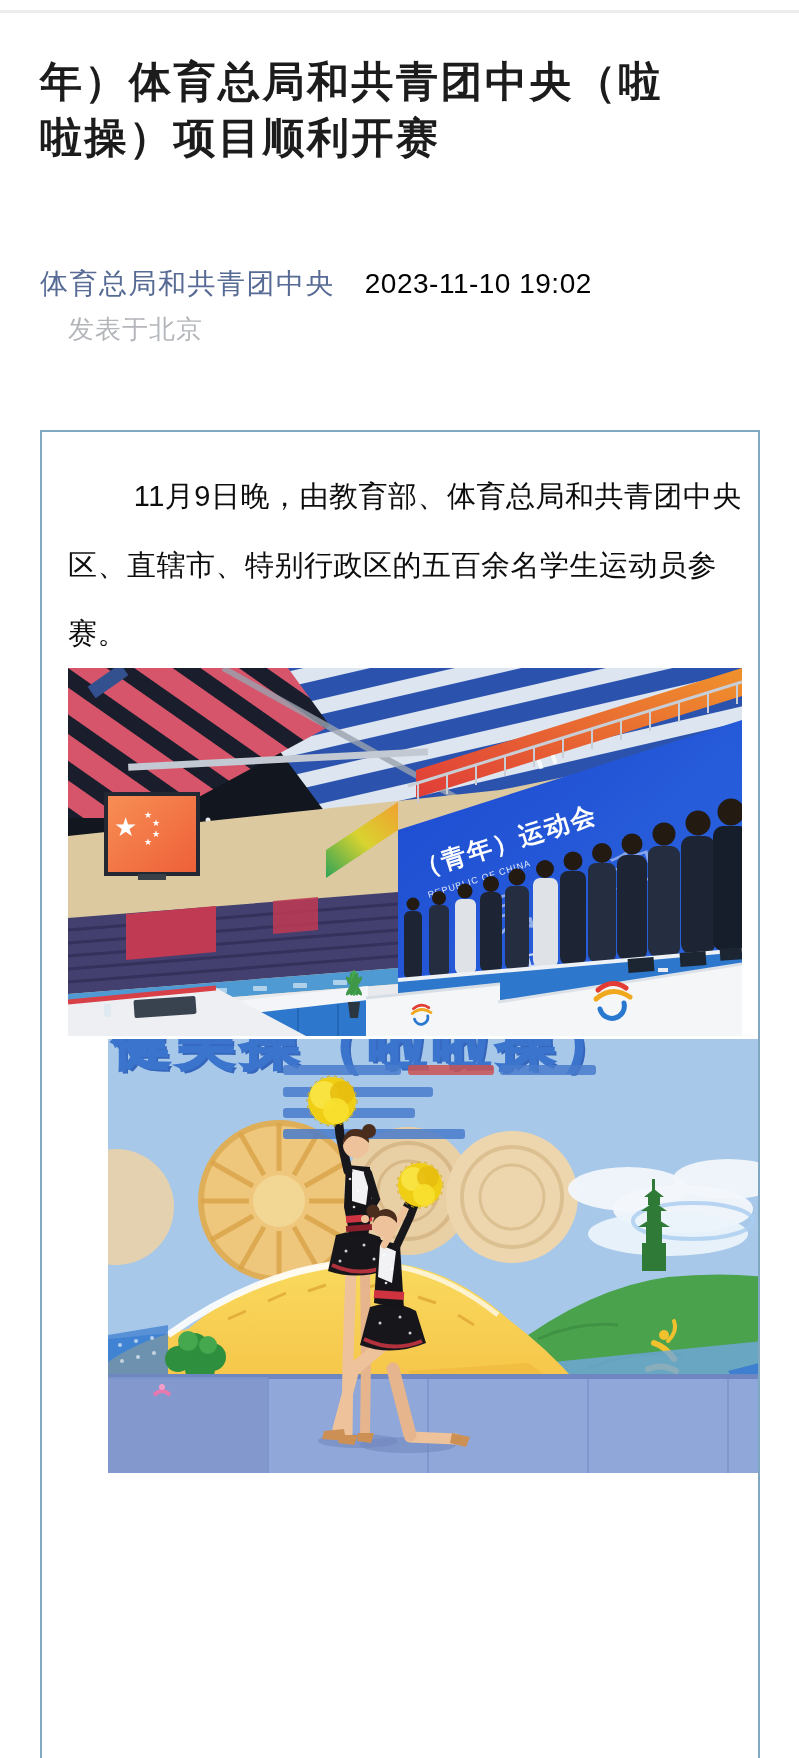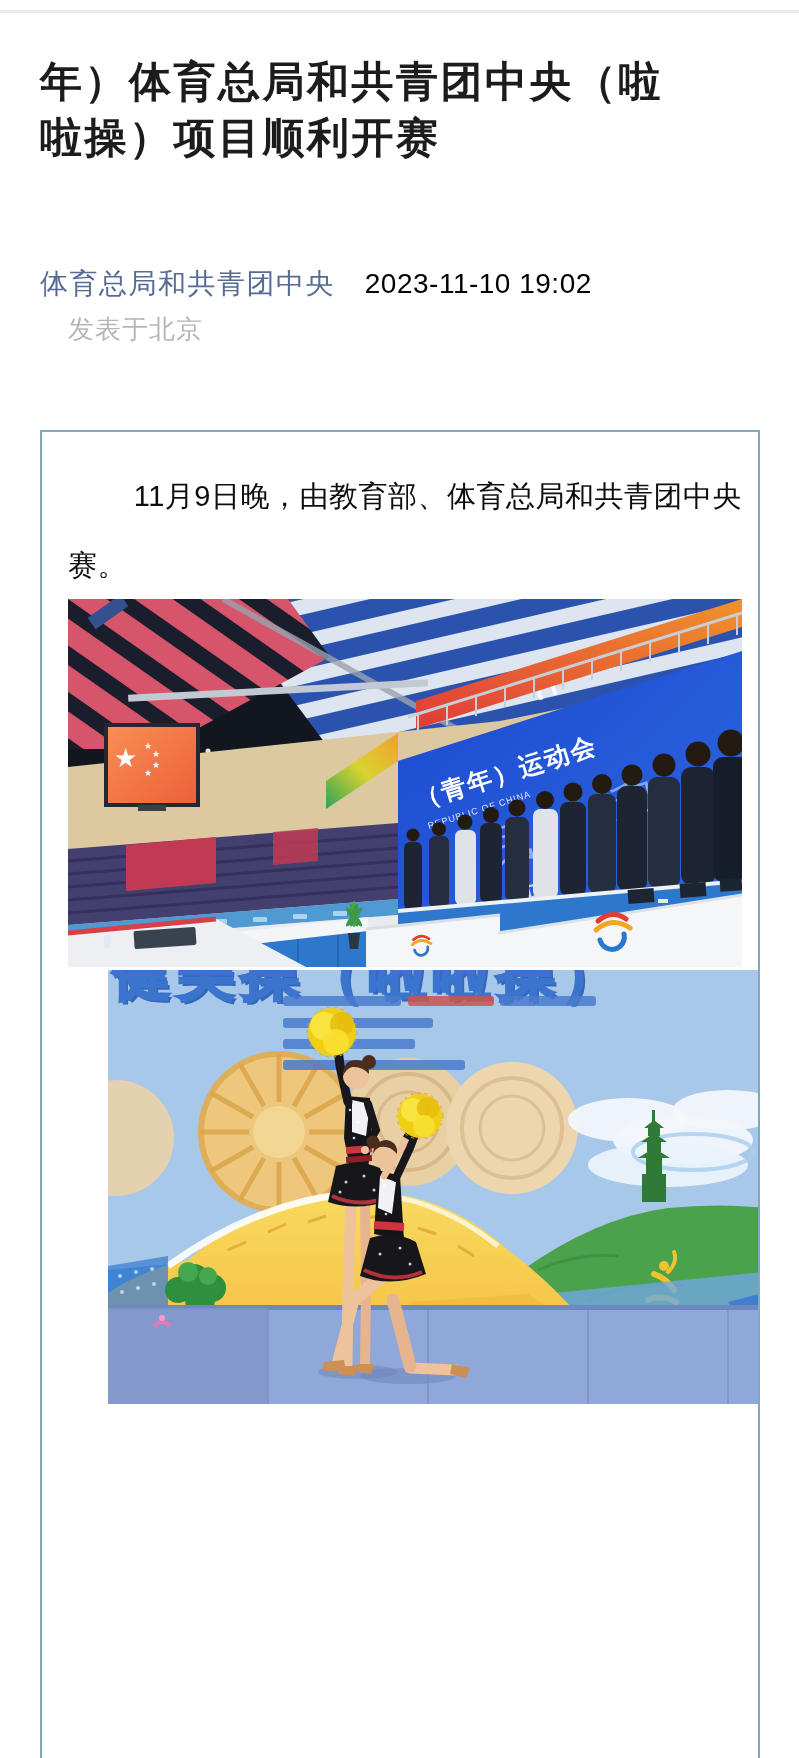--- a/index.html
+++ b/index.html
@@ -38,20 +38,21 @@
 <div class="meta">
   <a class="author">体育总局和共青团中央</a>
   <span class="pub-time">2023-11-10 19:02</span>
 </div>
 
 <div class="location">发表于北京</div>
 
 <div class="quote-box">
   <div class="para">
     <div class="para-line indent">11月9日晚，由教育部、体育总局和共青团中央</div>
+    <div class="para-line">区、直辖市、特别行政区的五百余名学生运动员参</div>
     <div class="para-line">赛。</div>
   </div>
 
   <figure class="photo">
     <svg width="674" height="368" viewBox="0 0 674 368" xmlns="http://www.w3.org/2000/svg">
       <defs>
         <linearGradient id="gFlag" x1="0" y1="0" x2="1" y2="1">
           <stop offset="0" stop-color="#f78f55"></stop>
             <stop offset="1" stop-color="#ee5f38"></stop>
         </linearGradient>

